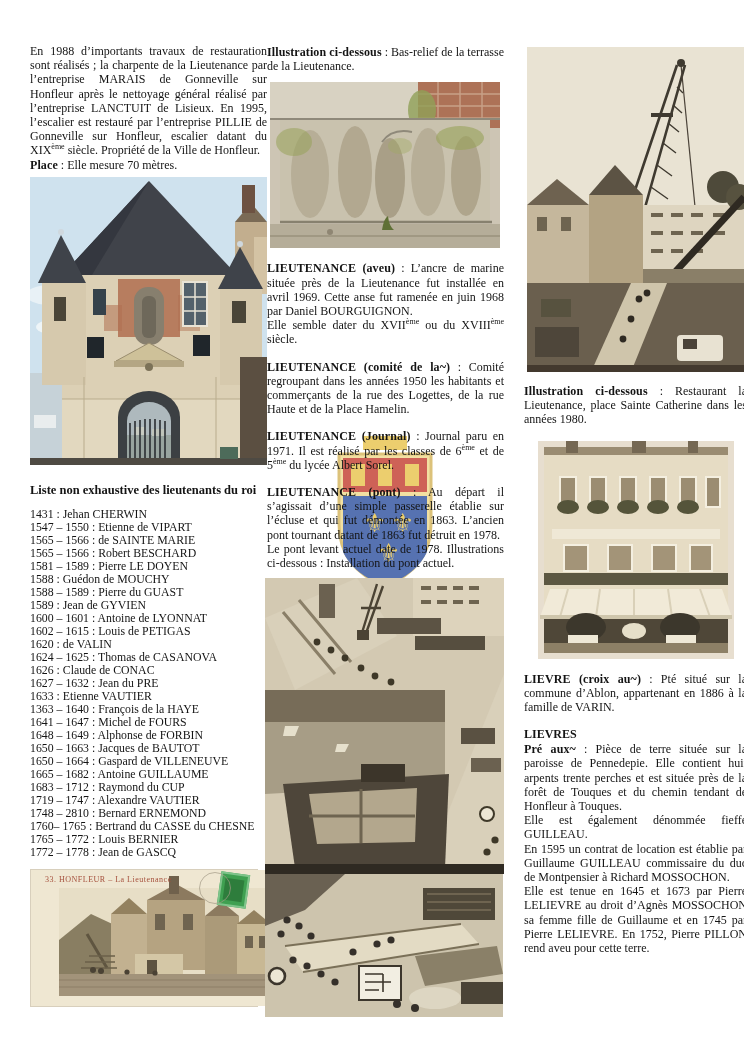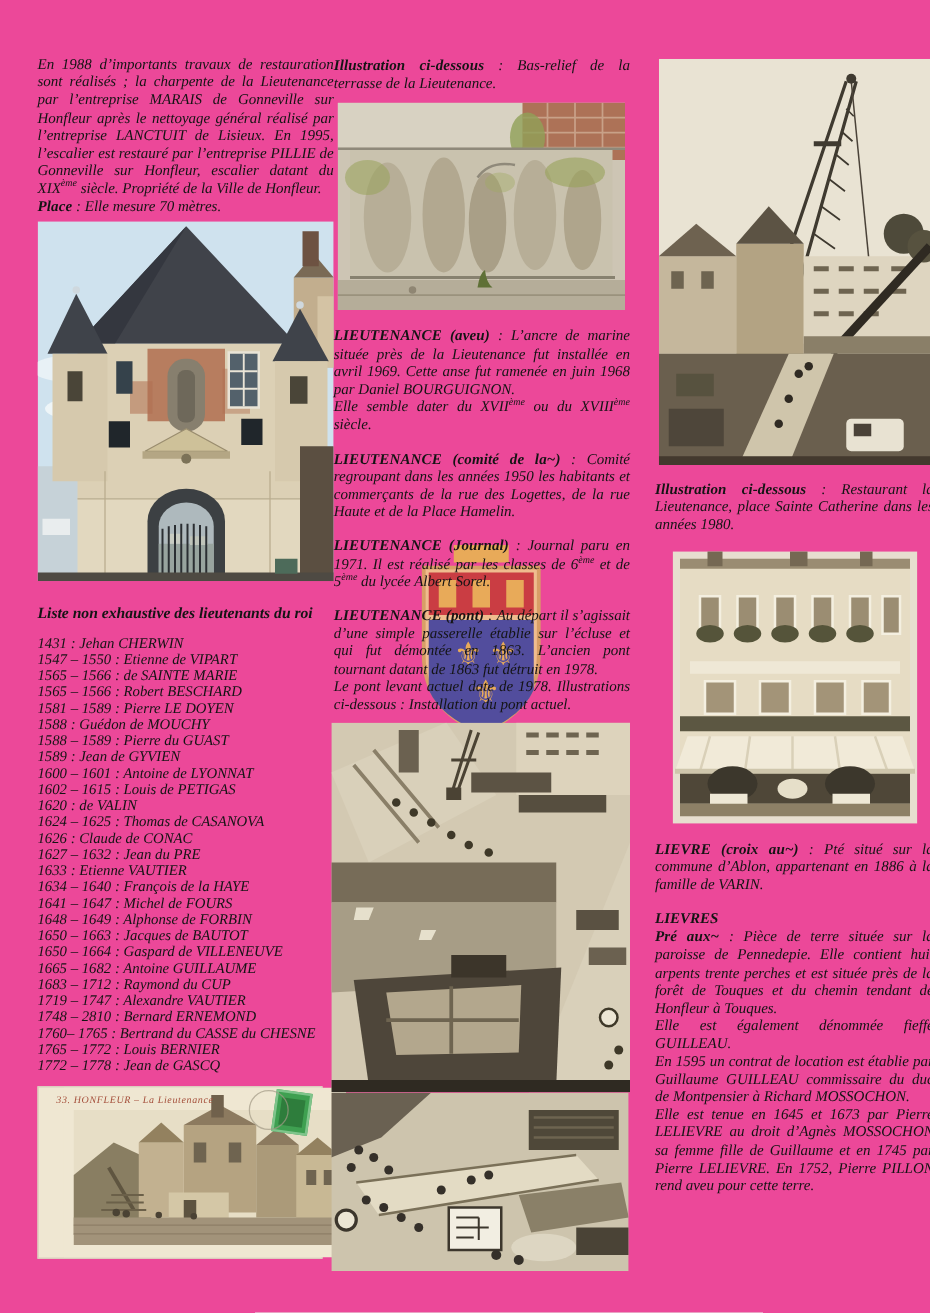--- a/index.html
+++ b/index.html
@@ -1,17 +1,17 @@
 <!DOCTYPE html>
 <html><head>
 <meta charset="utf-8">
 <style>
   html,body{margin:0;padding:0;background:#e8e8e6;}
-  .page{position:relative;width:744px;height:1050px;margin:0 auto;background:#ec4899;
-        font-family:"Liberation Serif","DejaVu Serif",serif;color:#141414;overflow:hidden;font-style:italic;}
+  .page{position:relative;width:744px;height:1050px;margin:0 auto;background:#ffffff;
+        font-family:"Liberation Serif","DejaVu Serif",serif;color:#141414;overflow:hidden;}
   .col{position:absolute;top:0;}
   .col-left{left:30px;width:237px;}
   .col-mid{left:267px;width:237px;}
   .col-right{left:508px;width:223px;margin-left:16px;}
   .p{font-size:12px;line-height:14.2px;text-align:justify;margin:0;position:relative;z-index:1;}
   .p b{letter-spacing:.1px;}
   sup{font-size:8px;line-height:0;vertical-align:super;}
   .intro{margin-top:44px;}
   .mid-caption{margin-top:45px;}
   .photo{position:relative;overflow:hidden;z-index:1;}
@@ -108,21 +108,21 @@
       <div>1588 : Guédon de MOUCHY</div>
       <div>1588 – 1589 : Pierre du GUAST</div>
       <div>1589 : Jean de GYVIEN</div>
       <div>1600 – 1601 : Antoine de LYONNAT</div>
       <div>1602 – 1615 : Louis de PETIGAS</div>
       <div>1620 : de VALIN</div>
       <div>1624 – 1625 : Thomas de CASANOVA</div>
       <div>1626 : Claude de CONAC</div>
       <div>1627 – 1632 : Jean du PRE</div>
       <div>1633 : Etienne VAUTIER</div>
-      <div>1634 – 1640 : François de la HAYE</div>
+      <div>1363 – 1640 : François de la HAYE</div>
       <div>1641 – 1647 : Michel de FOURS</div>
       <div>1648 – 1649 : Alphonse de FORBIN</div>
       <div>1650 – 1663 : Jacques de BAUTOT</div>
       <div>1650 – 1664 : Gaspard de VILLENEUVE</div>
       <div>1665 – 1682 : Antoine GUILLAUME</div>
       <div>1683 – 1712 : Raymond du CUP</div>
       <div>1719 – 1747 : Alexandre VAUTIER</div>
       <div>1748 – 2810 : Bernard ERNEMOND</div>
       <div>1760– 1765 : Bertrand du CASSE du CHESNE</div>
       <div>1765 – 1772 : Louis BERNIER</div>

